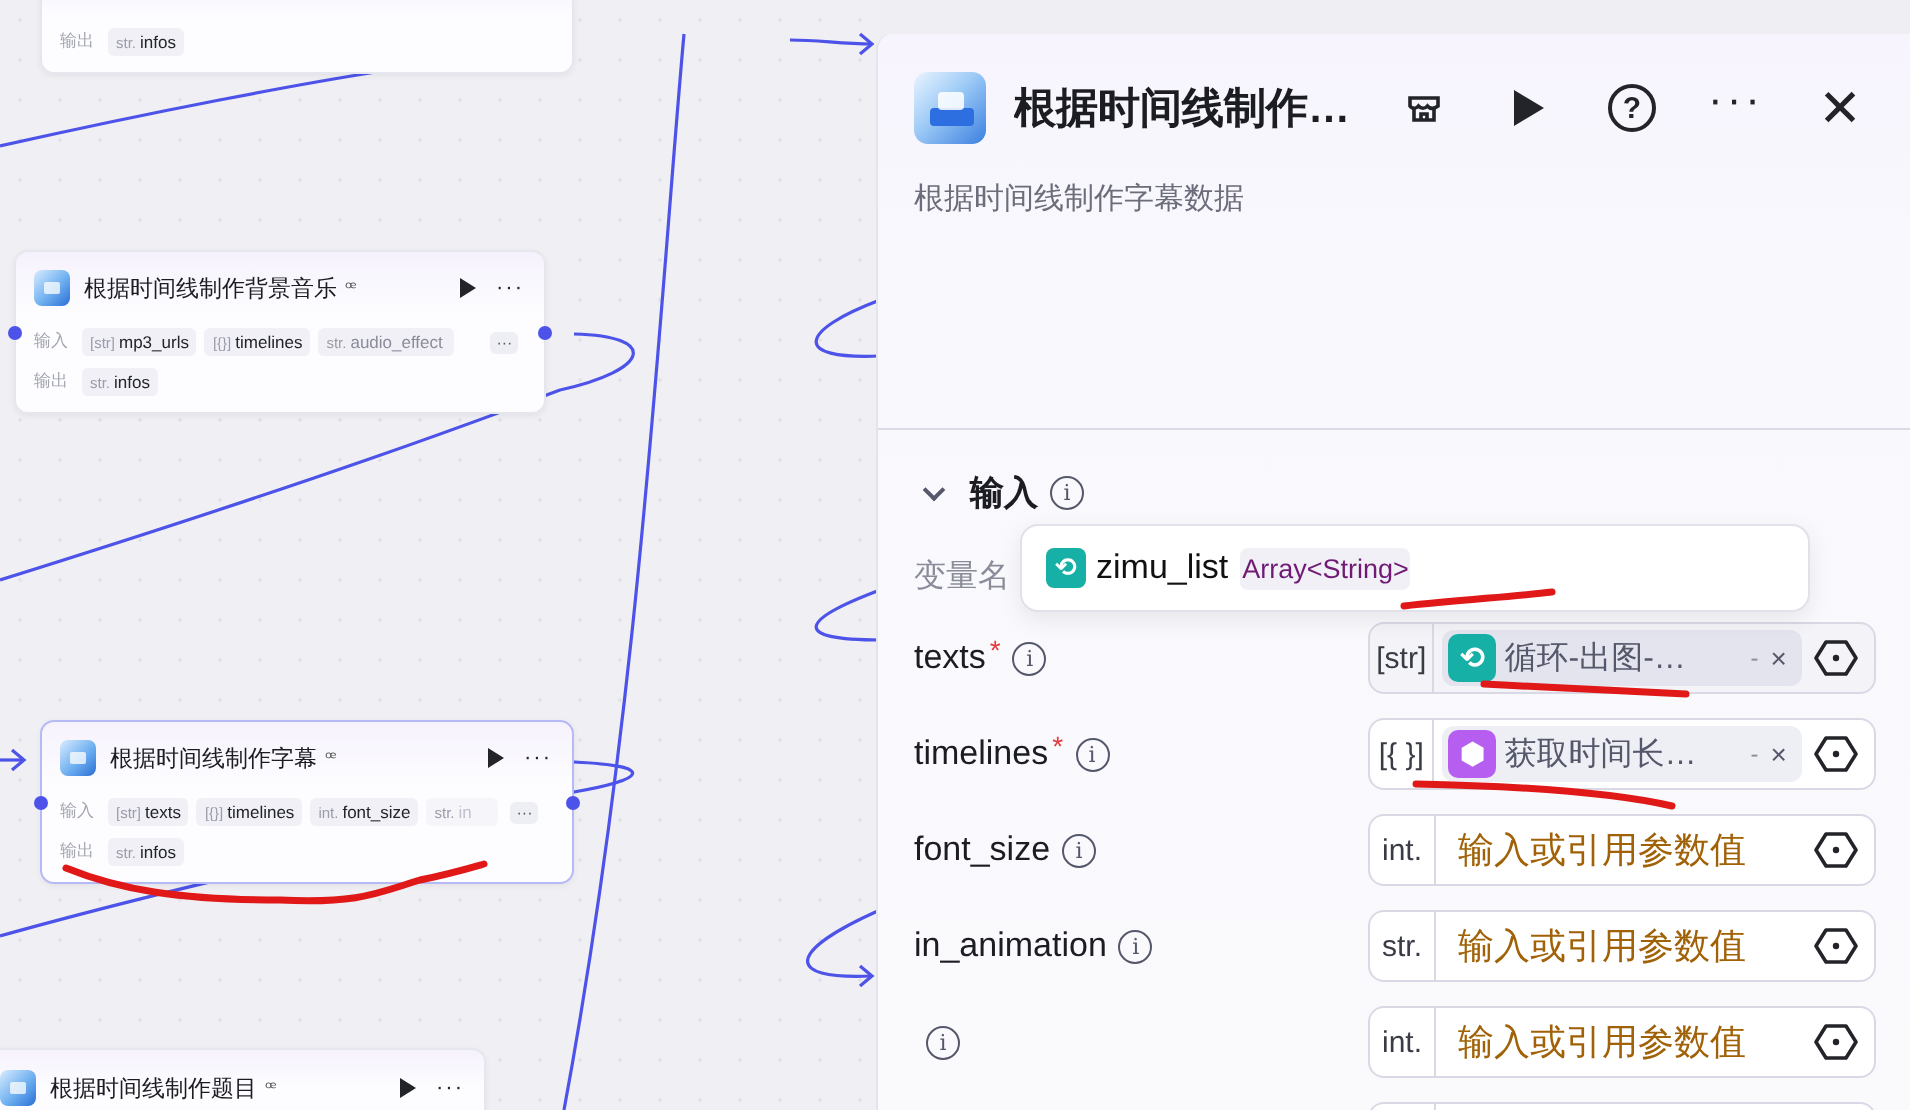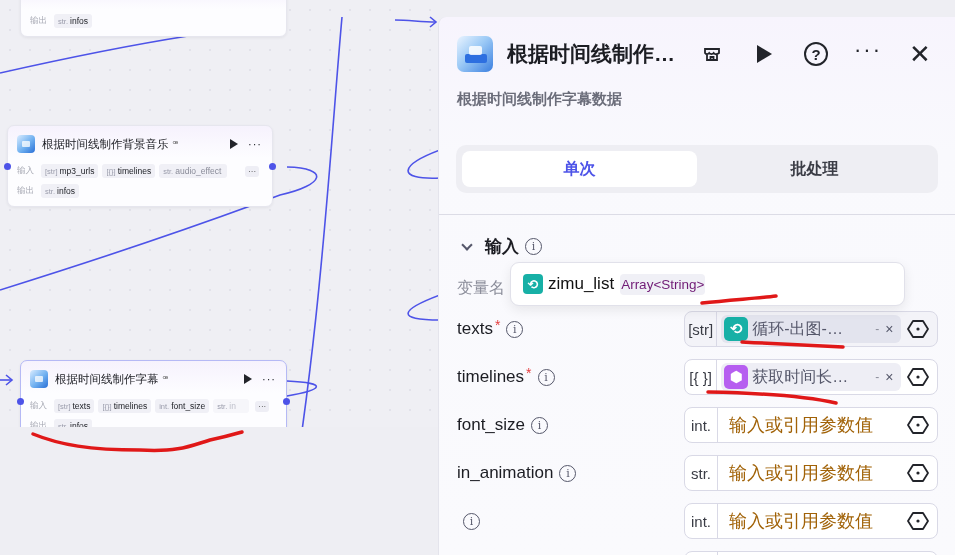--- a/index.html
+++ b/index.html
@@ -4,21 +4,21 @@
 <style>
   * { box-sizing: border-box; margin: 0; padding: 0; }
   html, body { width: 955px; height: 555px; overflow: hidden; }
   body {
     font-family: "Liberation Sans", "DejaVu Sans", sans-serif;
     background: #eeeef3;
     position: relative;
     color: #1c1d23;
   }
   .canvas {
-    position: absolute; left: 0; top: 0; width: 440px; height: 427px;
+    position: absolute; left: 0; top: 0; width: 440px; height: 555px;
     background-color: #efeff4;
     background-image: radial-gradient(#e2e2ea 1px, transparent 1px);
     background-size: 20px 20px;
     overflow: hidden;
     text-decoration: underline;
   }
   svg.edges { position: absolute; left: 0; top: 0; width: 440px; height: 555px; }
 
   
   .node {
@@ -68,21 +68,21 @@
   .p-icon::before { content: ""; position: absolute; left: 8px; top: 18px; width: 22px; height: 9px; background: #2d6fe0; border-radius: 2px; }
   .p-icon::after { content: ""; position: absolute; left: 12px; top: 10px; width: 13px; height: 9px; background: #ffffff; opacity: .85; border-radius: 2px; }
   .p-title { font-size: 21px; font-weight: bold; margin-left: 14px; color: #1c1d23; white-space: nowrap; width: 180px; overflow: hidden; }
   .p-actions { display: flex; align-items: center; margin-left: 20px; }
   .p-btn { width: 30px; height: 30px; display: flex; align-items: center; justify-content: center; margin-right: 22px; }
   .p-btn:last-child { margin-right: 0; }
   .play-lg { width: 0; height: 0; border-left: 15px solid #22242a; border-top: 9px solid transparent; border-bottom: 9px solid transparent; }
   .help { width: 24px; height: 24px; border: 2px solid #22242a; border-radius: 50%; font-size: 15px; font-weight: bold; display: flex; align-items: center; justify-content: center; color: #22242a; }
   .dots-lg { font-size: 22px; letter-spacing: 2px; color: #22242a; line-height: 1; margin-top: -8px; }
   .close-x { font-size: 26px; color: #22242a; line-height: 1; }
-  .p-desc { position: absolute; left: 18px; top: 73px; font-size: 15px; color: #6b6d7a; font-weight: bold; }
+  .p-desc { position: absolute; left: 18px; top: 73px; font-size: 15px; color: #6b6d7a; }
 
   .tabs { position: absolute; left: 17px; top: 128px; width: 482px; height: 48px; background: #eeeef3; border-radius: 10px; padding: 6px; display: flex; }
   .tab { flex: 1; border-radius: 8px; display: flex; align-items: center; justify-content: center; font-size: 16px; font-weight: bold; color: #3a3c45; }
   .tab.active { background: #ffffff; color: #4d53e8; }
   .divider { position: absolute; left: 0; right: 0; top: 197px; height: 1px; background: #dcdce6; }
 
   .sec-head { position: absolute; left: 20px; top: 218px; display: flex; align-items: center; font-size: 17px; font-weight: bold; color: #1c1d23; }
   .chev { width: 8px; height: 8px; border-right: 2px solid #55576a; border-bottom: 2px solid #55576a; transform: rotate(45deg); margin: -4px 14px 0 4px; }
   .info { width: 17px; height: 17px; border: 1.5px solid #55576a; border-radius: 50%; font-size: 11px; color: #55576a; display: inline-flex; align-items: center; justify-content: center; font-family: "DejaVu Serif", serif; font-weight: normal; margin-left: 6px; }
   .var-label { position: absolute; left: 18px; top: 261px; font-size: 16px; color: #8a8c99; }
@@ -257,24 +257,20 @@
       <span class="p-btn">
           <span class="dots-lg">···</span>
         </span>
       <span class="p-btn">
           <span class="close-x">✕</span>
         </span>
     </div>
   </div>
   <div class="p-desc">根据时间线制作字幕数据</div>
 
-  <div class="tabs">
-    <div class="tab active">单次</div>
-    <div class="tab">批处理</div>
-  </div>
   <div class="divider"></div>
 
   <div class="sec-head">
     <span class="chev"></span>
     <span>输入</span>
     <span class="info">i</span>
   </div>
   <div class="var-label">变量名</div>
 
   <div class="field-row" style="top:294px;">

